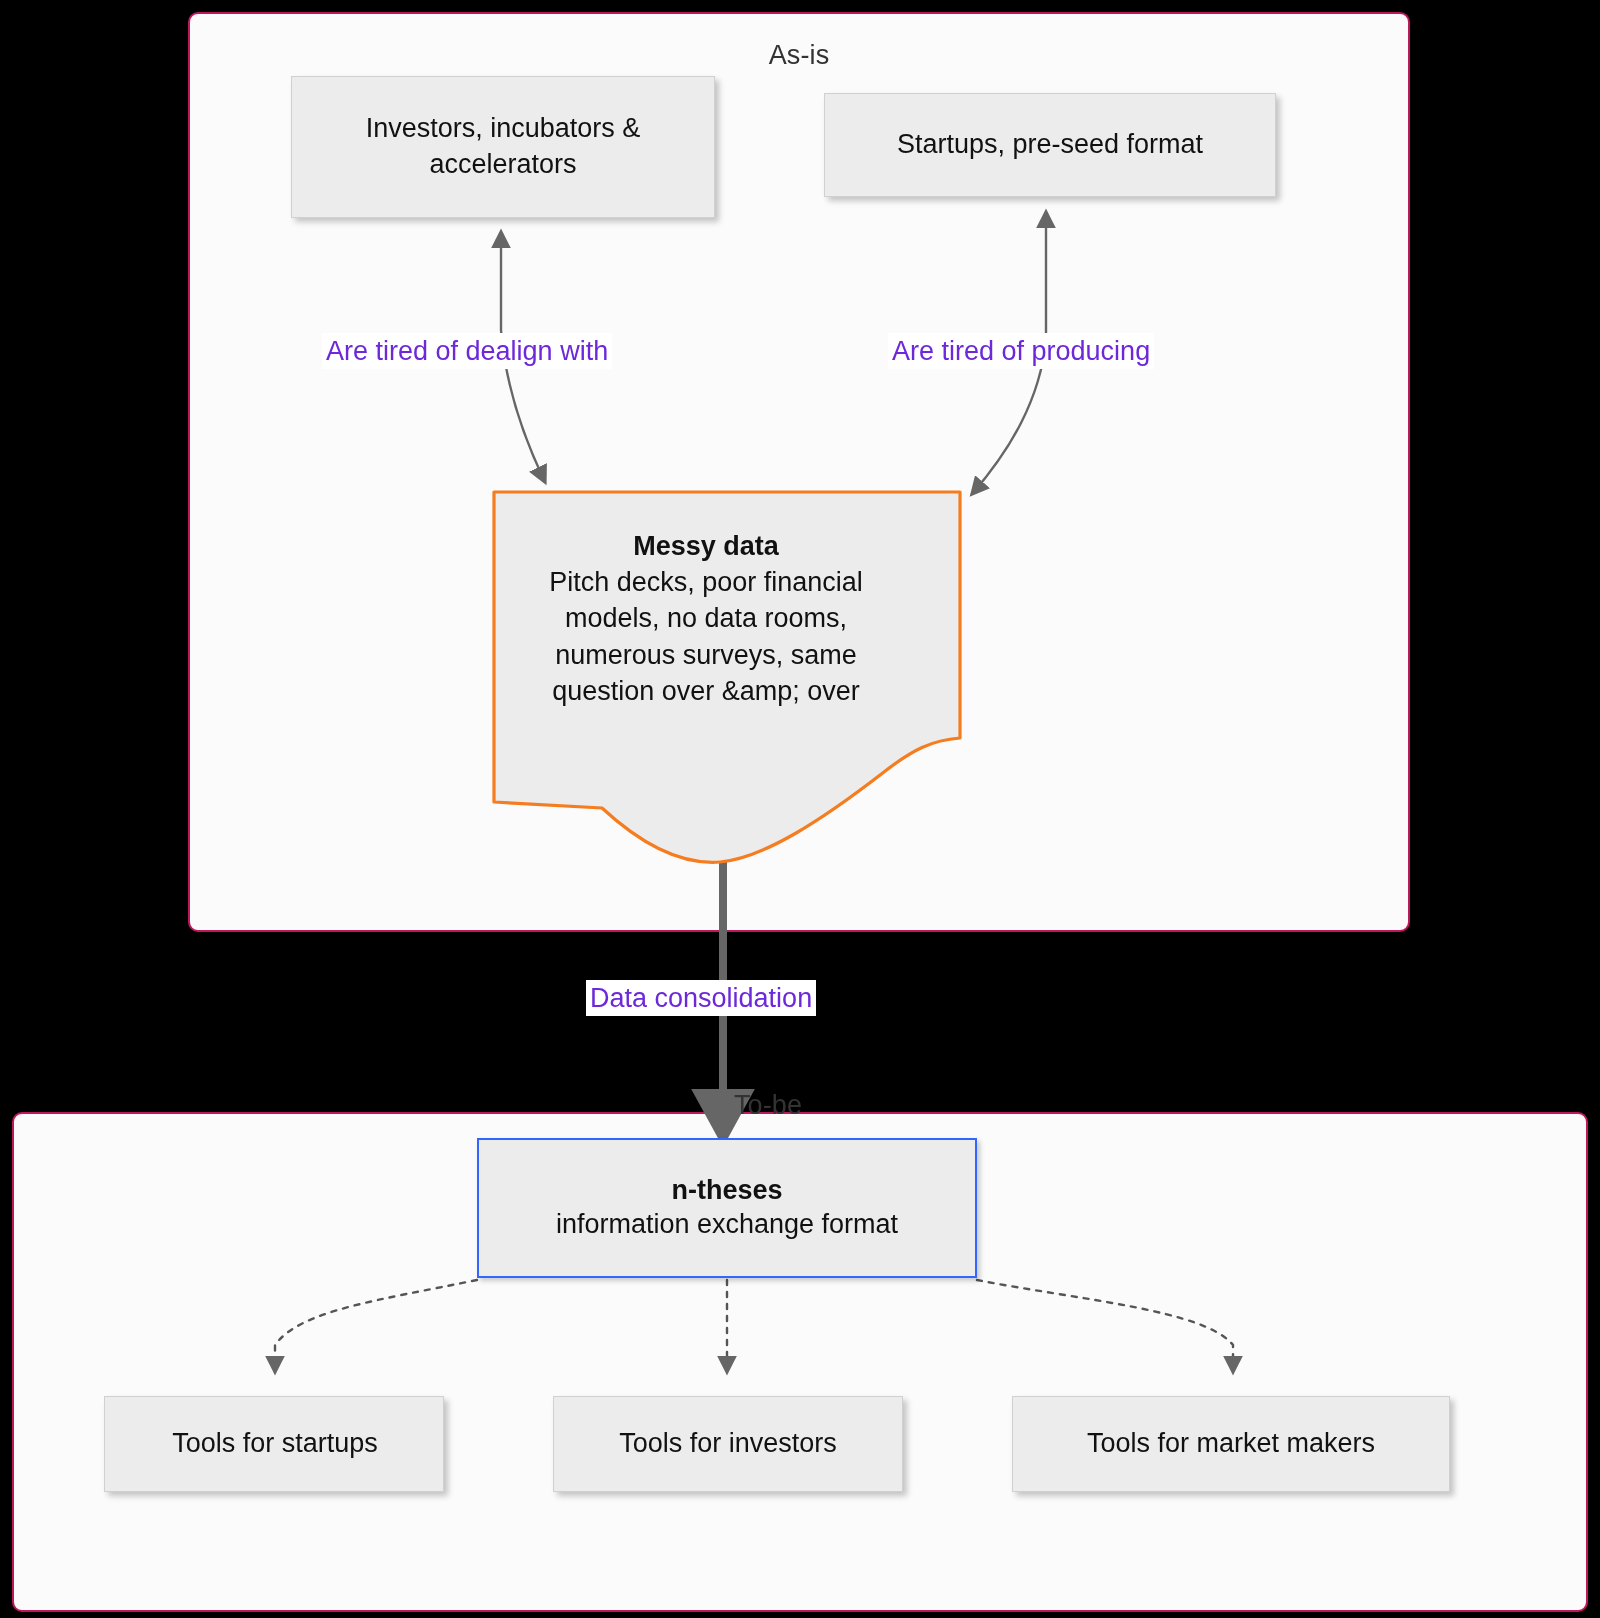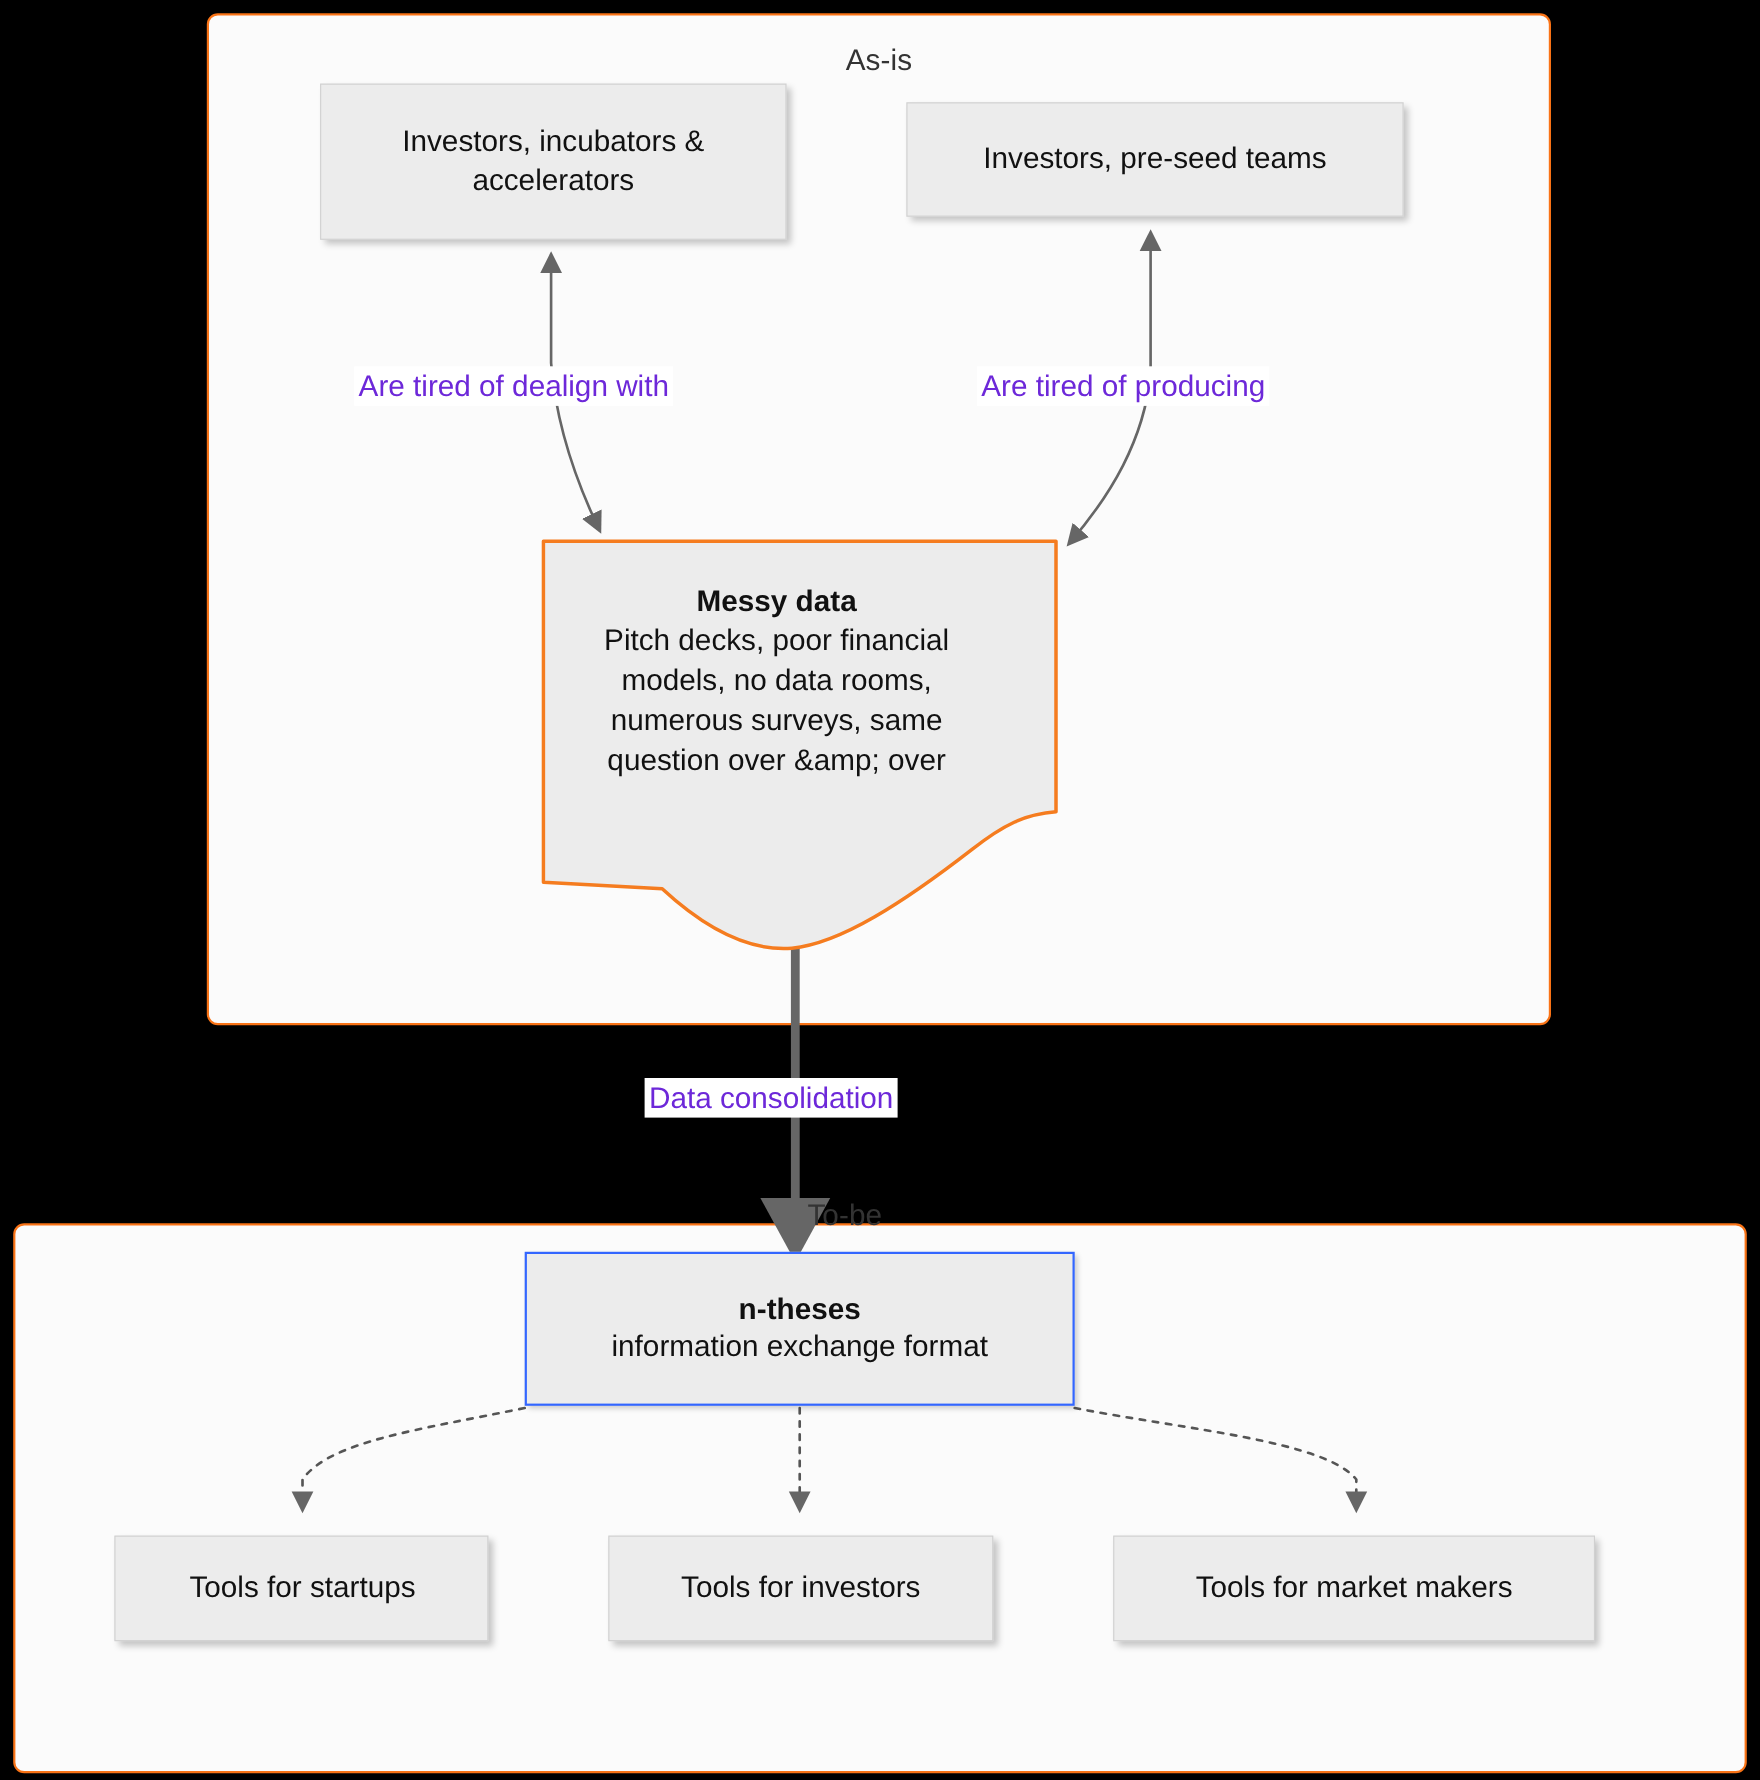--- a/index.html
+++ b/index.html
@@ -21,21 +21,21 @@
     position: absolute;
     left: 0; top: 0;
     width: 1600px;
     height: 1618px;
   }
 
   
   .subgraph {
     position: absolute;
     background: #fbfbfb;
-    border: 2px solid #f97316;
+    border: 2px solid #be185d;
     border-radius: 10px;
     box-shadow: 4px 4px 7px rgba(0,0,0,0.30);
     box-sizing: border-box;
   }
   #sg-asis {
     left: 188px;
     top: 12px;
     width: 1222px;
     height: 920px;
   }
@@ -187,21 +187,21 @@
 
     <path d="M 477 1280 C 380 1300 300 1310 275 1345 L 275 1372" fill="none" stroke="#555555" stroke-width="2.4" stroke-dasharray="5 7" stroke-linecap="round" marker-end="url(#arrow-dot)"></path>
 
     <path d="M 727 1280 L 727 1372" fill="none" stroke="#555555" stroke-width="2.4" stroke-dasharray="5 7" stroke-linecap="round" marker-end="url(#arrow-dot)"></path>
 
     <path d="M 977 1280 C 1080 1300 1205 1310 1233 1345 L 1233 1372" fill="none" stroke="#555555" stroke-width="2.4" stroke-dasharray="5 7" stroke-linecap="round" marker-end="url(#arrow-dot)"></path>
   </svg>
 
   <div class="node" id="node-investors">Investors, incubators &amp; accelerators</div>
 
-  <div class="node" id="node-startups">Investors, pre-seed teams</div>
+  <div class="node" id="node-startups">Startups, pre-seed format</div>
 
   <div id="node-messy">
     <svg viewBox="0 0 470 376" xmlns="http://www.w3.org/2000/svg">
       <path d="M 2 2 L 468 2 L 468 248
                C 440 250 420 260 392 282
                C 330 330 272 368 228 372
                C 190 375 150 355 110 318
                L 2 312 Z" fill="#ececec" stroke="#f57c1f" stroke-width="3.2" stroke-linejoin="round"></path>
     </svg>
     <div id="messy-text">

